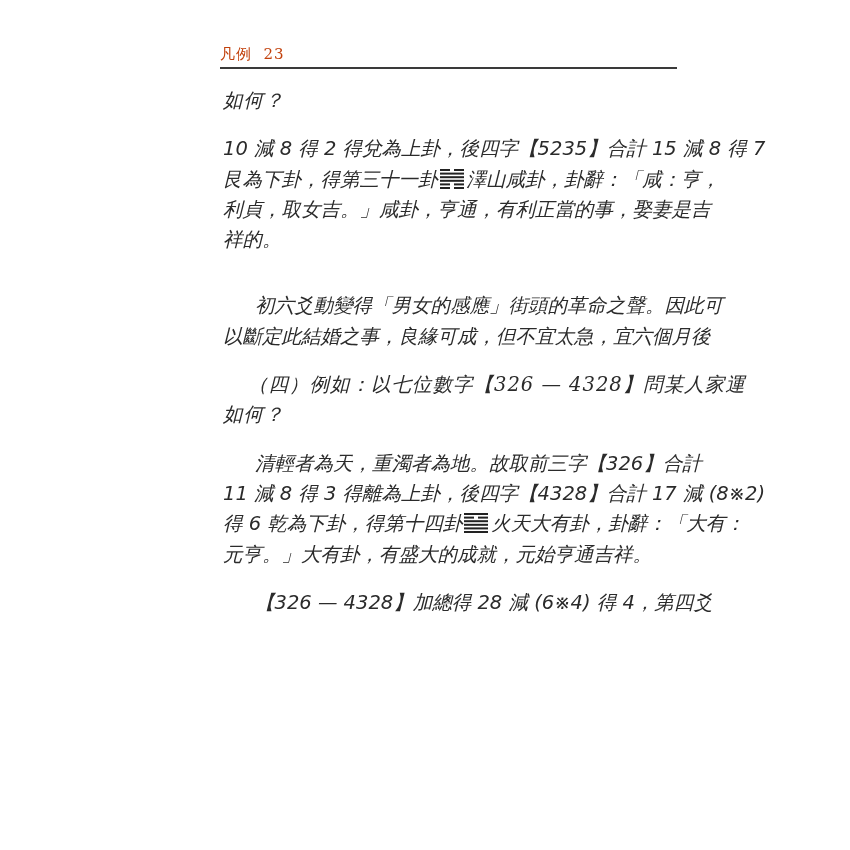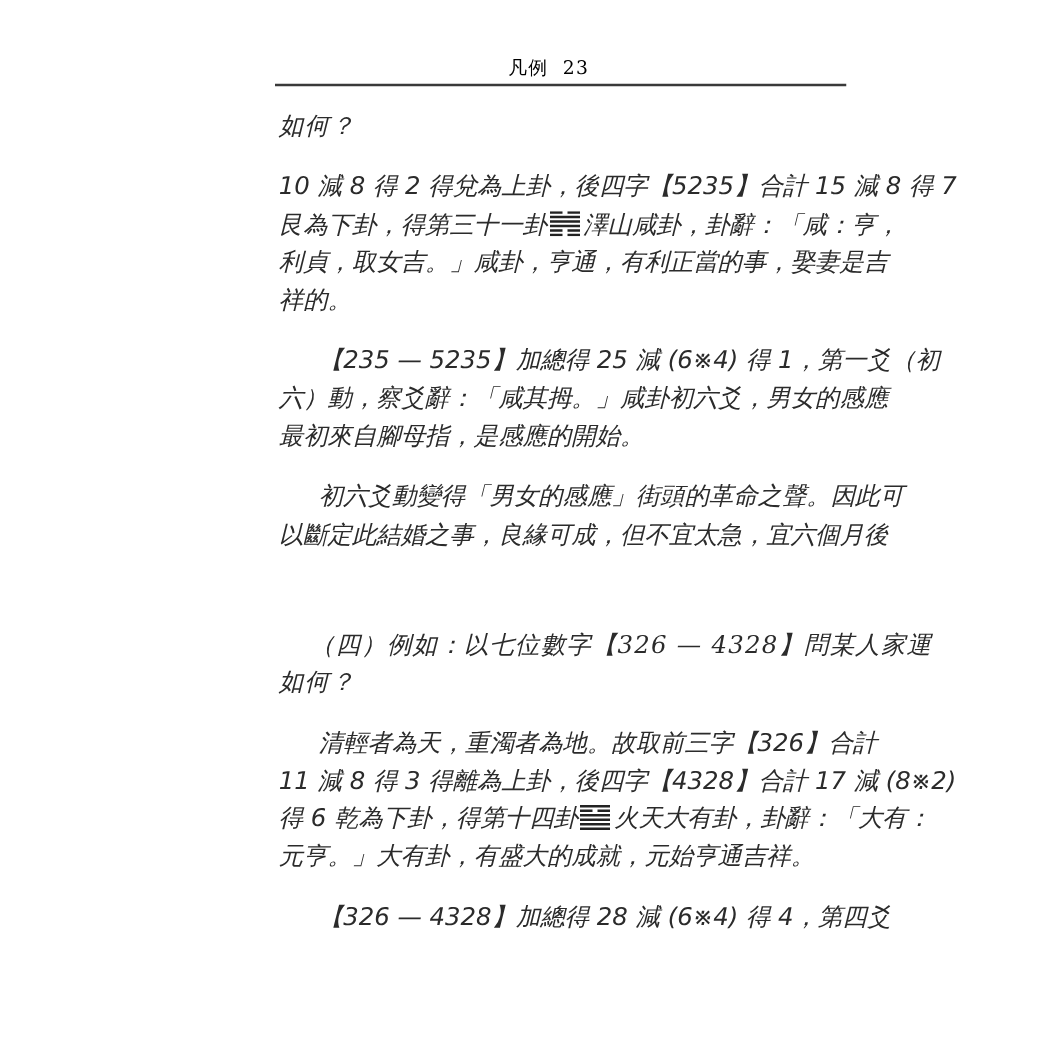--- a/index.html
+++ b/index.html
@@ -19,24 +19,24 @@
     position: absolute;
     left: 0; top: 0;
     width: 850px; height: 850px;
     background: #ffffff;
   }
   .running-header {
     position: absolute;
     left: 220px;
     top: 44px;
     width: 438px;
-    text-align: center;
+    text-align: left;
     font-size: 15px;
     line-height: 20px;
-    color: #000000;
+    color: #c2410c;
     letter-spacing: 1px;
   }
   .header-rule {
     position: absolute;
     left: 220px;
     top: 67px;
     width: 457px;
     height: 2px;
     background: #3a3a3a;
   }
@@ -50,21 +50,21 @@
     color: #2b2b2b;
     font-family: "DejaVu Sans", "Liberation Sans", sans-serif;
     font-style: italic;
   }
   .body-text p {
     margin: 0;
     white-space: nowrap;
   }
   .line { display: block; white-space: nowrap; height: 30.3px; }
   .indent { padding-left: 32px; }
-  .indent-small { padding-left: 25px; margin-top: 40px; }
+  .indent-small { padding-left: 25px; }
   .gap { height: 18px; }
   .kai {
     font-family: "DejaVu Serif", "Liberation Serif", serif;
     letter-spacing: 1px;
   }
   .hexagram {
     display: inline-block;
     width: 24px;
     height: 20px;
     vertical-align: -3px;
@@ -104,25 +104,20 @@
             <rect x="0" y="18" width="10" height="2" fill="#222"></rect>
               <rect x="14" y="18" width="10" height="2" fill="#222"></rect>
           </svg>
         </span><span>澤山咸卦，卦辭：「咸：亨，</span>
       </span>
       <span class="line">利貞，取女吉。」咸卦，亨通，有利正當的事，娶妻是吉</span>
       <span class="line">祥的。</span>
     </div>
     <div class="gap"></div>
 
-    <div>
-      <span class="line indent">【235 — 5235】加總得 25 減 (6※4) 得 1，第一爻（初</span>
-      <span class="line">六）動，察爻辭：「咸其拇。」咸卦初六爻，男女的感應</span>
-      <span class="line">最初來自腳母指，是感應的開始。</span>
-    </div>
     <div class="gap"></div>
 
     <div>
       <span class="line indent">初六爻動變得「男女的感應」街頭的革命之聲。因此可</span>
       <span class="line">以斷定此結婚之事，良緣可成，但不宜太急，宜六個月後</span>
     </div>
     <div class="gap"></div>
 
     <div>
       <span class="line indent-small kai">（四）例如：以七位數字【326 — 4328】問某人家運</span>

